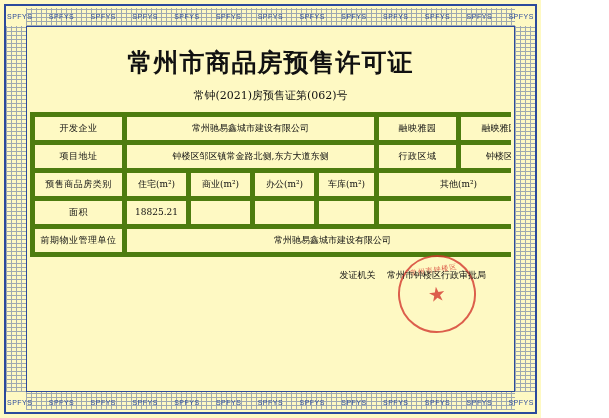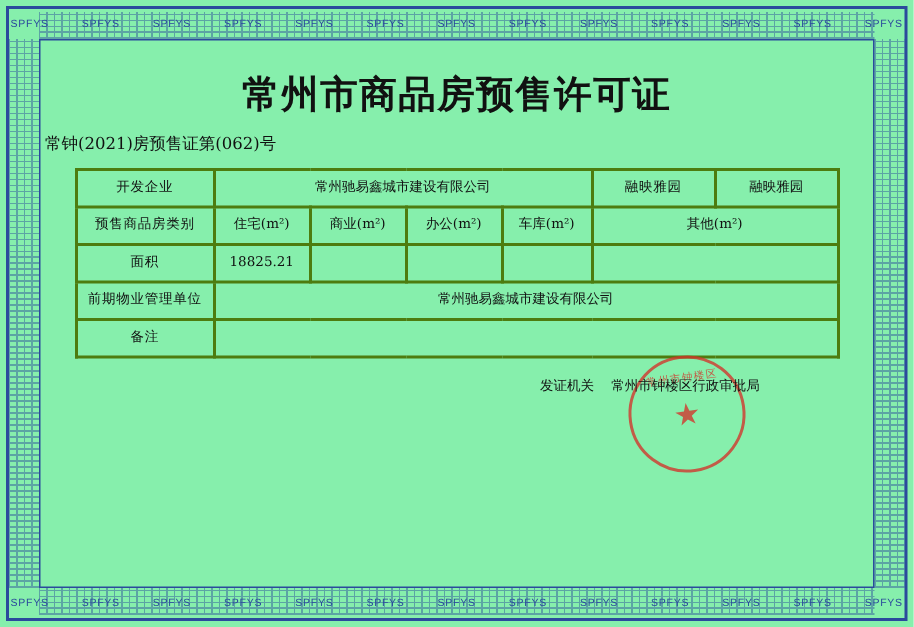--- a/index.html
+++ b/index.html
@@ -8,23 +8,23 @@
   }
   body {
     width: 609px;
     height: 418px;
     background: #ffffff;
     font-family: "Liberation Serif", serif;
     overflow: hidden;
   }
   .page {
     position: relative;
-    width: 609px;
+    width: 541px;
     height: 418px;
-    background: #86efac;
+    background: #fef9c3;
     box-sizing: border-box;
   }
 
   
   .border-outer {
     position: absolute;
     left: 4px; top: 4px;
     right: 4px; bottom: 4px;
     border: 2px solid #2b4a9c;
     box-sizing: border-box;
@@ -109,39 +109,39 @@
   .doc-title {
     text-align: center;
     font-size: 25px;
     font-weight: bold;
     color: #111;
     letter-spacing: 1px;
     margin-top: 16px;
     font-family: "DejaVu Serif", serif;
   }
   .doc-subtitle {
-    text-align: left;
+    text-align: center;
     font-size: 11px;
     color: #111;
     margin-top: 9px;
     margin-bottom: 9px;
     font-family: "DejaVu Serif", serif;
   }
 
   table.main {
     width: 508px;
     margin: 0 auto;
     border-collapse: collapse;
     table-layout: fixed;
     font-size: 9px;
     color: #111;
     font-family: "DejaVu Serif", serif;
   }
   table.main td {
-    border: 2px solid #4d7c0f;
+    border: 5px solid #4d7c0f;
     text-align: center;
     vertical-align: middle;
     padding: 2px 2px;
     line-height: 1.25;
     height: 19px;
   }
   td.label {
     letter-spacing: 0.5px;
   }
   td.tall { height: 28px; }
@@ -253,42 +253,44 @@
         <col style="width:82px">
       </colgroup>
       <tbody>
         <tr>
           <td class="label">开发企业</td>
           <td colspan="4">常州驰易鑫城市建设有限公司</td>
           <td class="label">融映雅园</td>
           <td>融映雅园</td>
         </tr>
         <tr>
+          <td class="label tall">项目地址</td>
+          <td class="tall" colspan="4">钟楼区邹区镇常金路北侧,东方大道东侧</td>
+          <td class="label tall">行政区域</td>
+          <td class="tall">钟楼区</td>
+        </tr>
+        <tr>
           <td class="label">预售商品房类别</td>
           <td>住宅(m²)</td>
           <td>商业(m²)</td>
           <td>办公(m²)</td>
           <td>车库(m²)</td>
           <td colspan="2">其他(m²)</td>
         </tr>
         <tr>
           <td class="label">面积</td>
           <td>18825.21</td>
           <td></td>
           <td></td>
           <td></td>
           <td colspan="2"></td>
         </tr>
         <tr>
           <td class="label">前期物业管理单位</td>
           <td colspan="6">常州驰易鑫城市建设有限公司</td>
-        </tr>
-        <tr>
-          <td class="label tall">备注</td>
-          <td class="tall" colspan="6"></td>
         </tr>
       </tbody>
     </table>
 
     <div class="footer">
       <div class="seal">
         <div class="seal-top">常州市钟楼区</div>
         <div class="star">★</div>
 
       </div>

